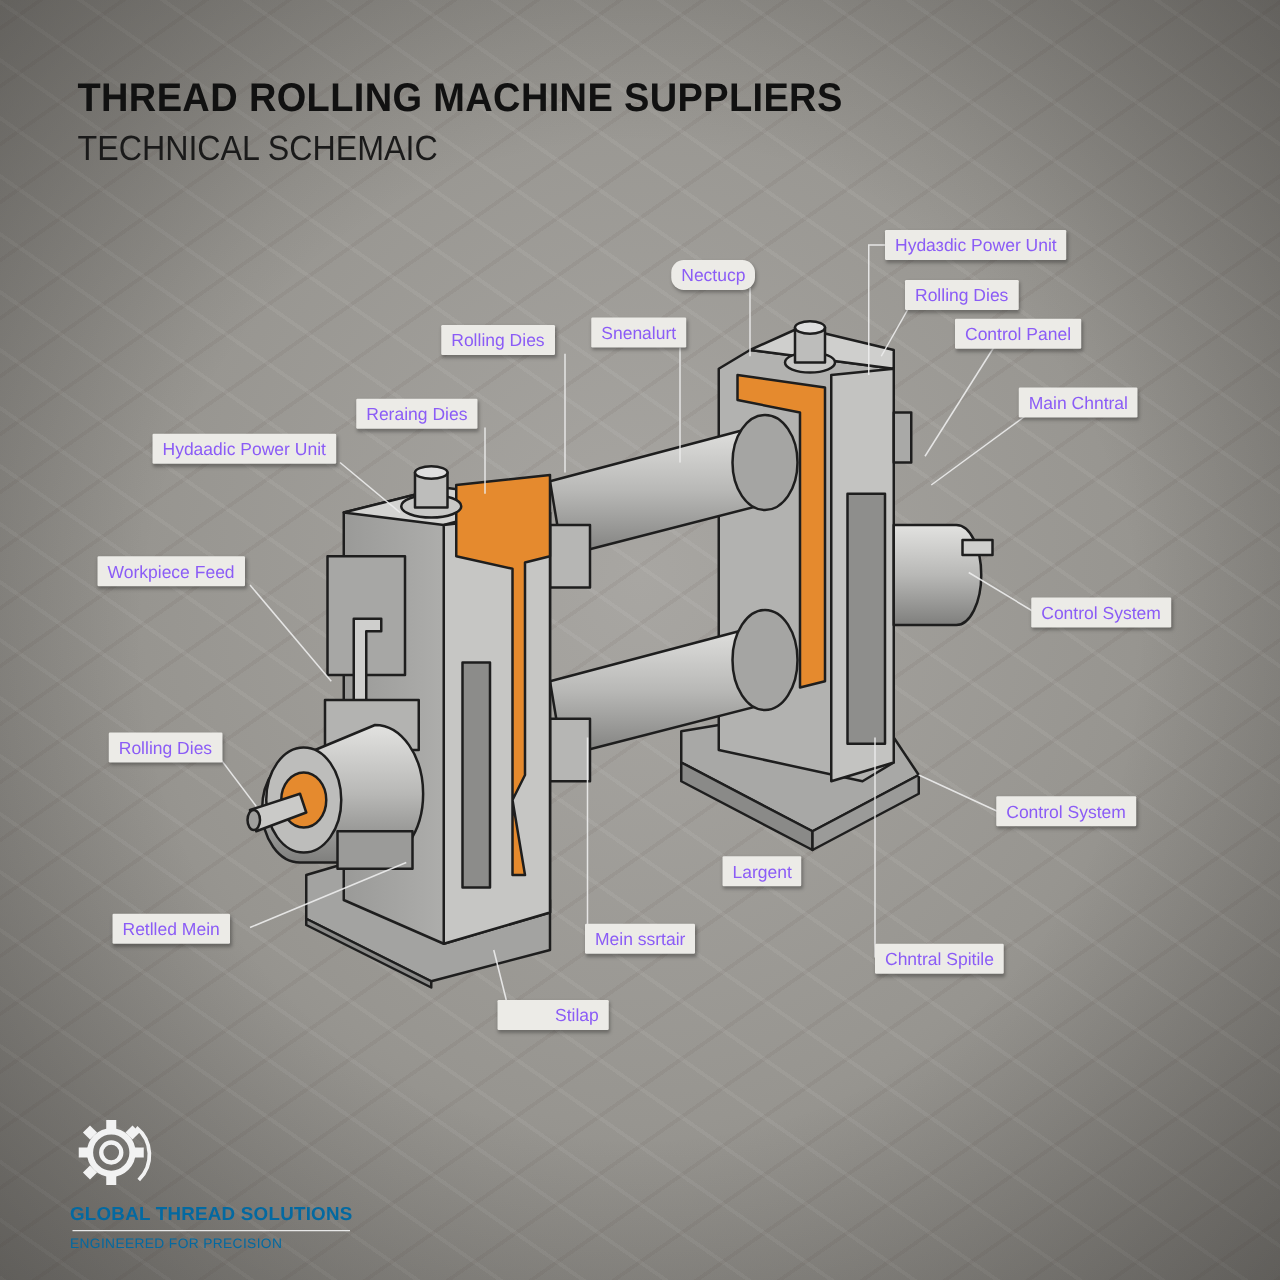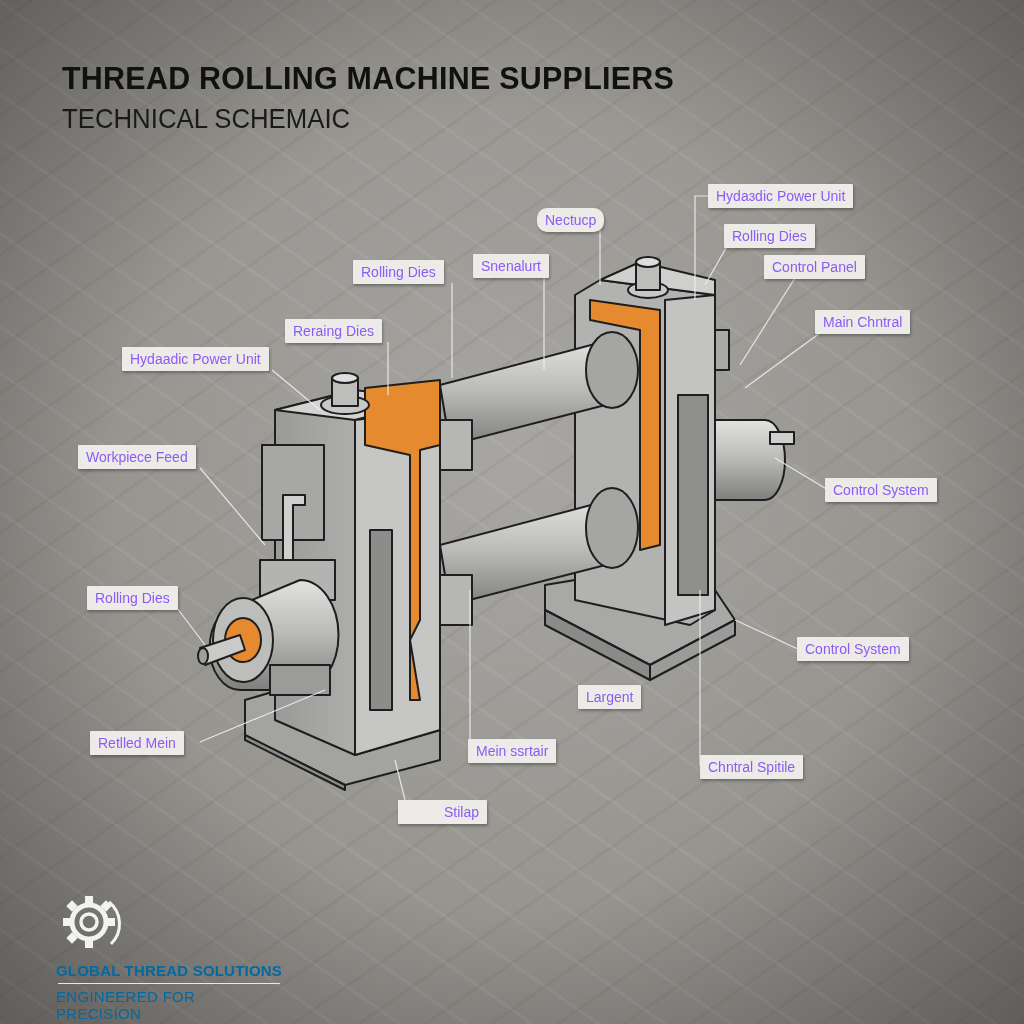--- a/index.html
+++ b/index.html
@@ -26,21 +26,21 @@
   }
   .callout {
     position:absolute; background:#ecebe7; color:#8b5cf6; font-size:14px;
     padding:4px 8px; white-space:nowrap; box-shadow:1px 2px 3px rgba(0,0,0,0.3);
     border-radius:1px;
   }
   svg.leaders, svg.machine { position:absolute; left:0; top:0; }
   .logo { position:absolute; left:56px; top:892px; width:226px; color:#0369a1; }
   .logo-name { font-weight:700; font-size:15px; margin-top:4px; letter-spacing:0.2px; }
   .logo-rule { height:1px; background:#e8e8e8; margin:4px 2px 4px; }
-  .logo-tag { font-size:15px; letter-spacing:0.3px; }
+  .logo-tag { font-size:11px; letter-spacing:0.3px; }
 </style>
 </head>
 <body>
 
 <div class="plate"></div>
 <div class="vignette"></div>
 
 <div class="title">THREAD ROLLING MACHINE SUPPLIERS</div>
 <div class="subtitle">TECHNICAL SCHEMAIC</div>
 

